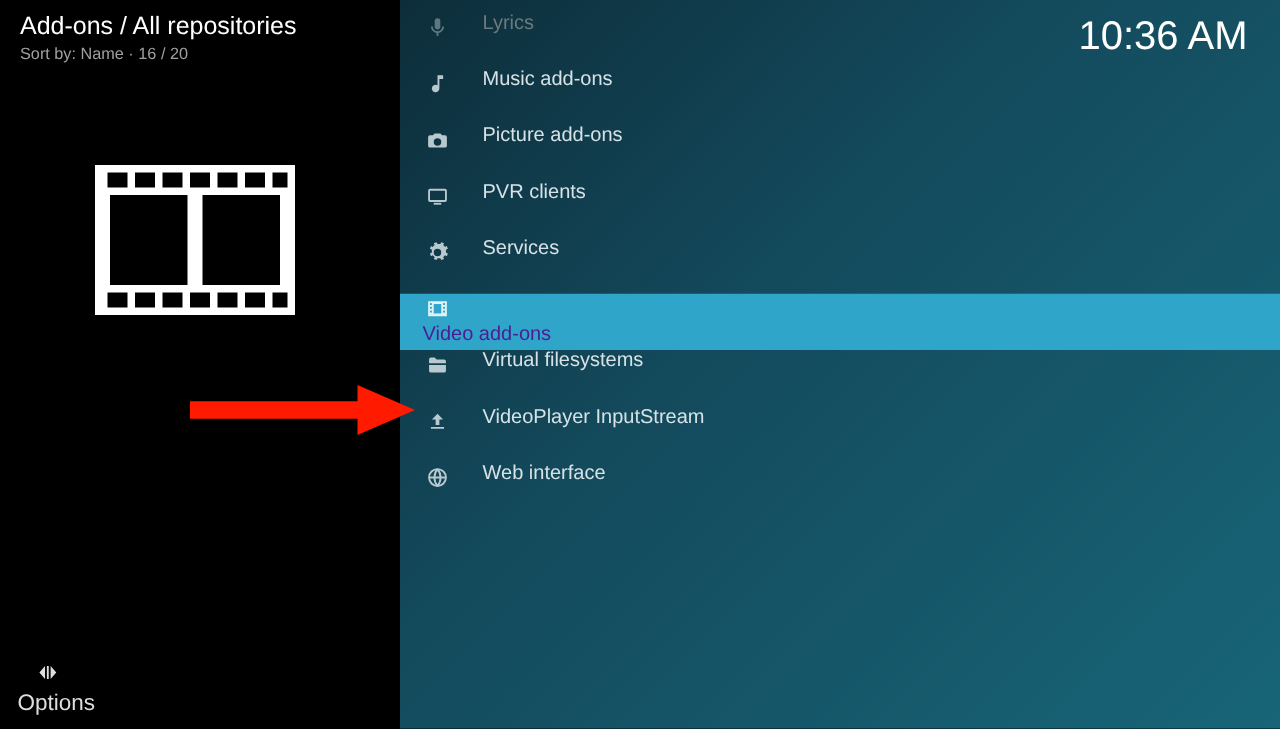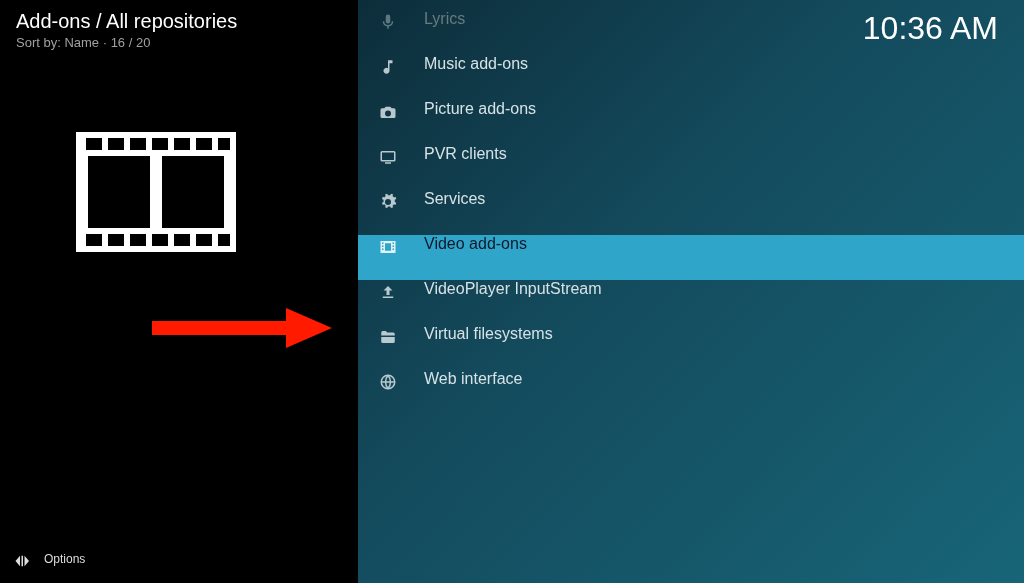--- a/index.html
+++ b/index.html
@@ -14,21 +14,21 @@
       font-family: Arial, sans-serif;
       overflow: hidden;
       position: relative;
     }
     .container {
       display: flex;
       width: 100%;
       height: 100%;
     }
     .sidebar {
-      width: 358px;
+      width: 320px;
       background: #000;
       padding: 10px 0 0 16px;
       display: flex;
       flex-direction: column;
       position: relative;
     }
     .breadcrumb {
       color: #fff;
       font-size: 20px;
       font-weight: 300;
@@ -67,42 +67,44 @@
       padding-left: 18px;
       color: #d6e2e6;
       font-size: 16px;
       cursor: pointer;
     }
     .list-item.dim {
       color: #6a7a7f;
     }
     .list-item.selected {
       background: #2fa6c9;
-      color: #0f172a;
+      color: #4c1d95;
+      flex-direction: column;
     }
     .item-icon {
       width: 24px;
       height: 24px;
       margin-right: 24px;
       display: flex;
       align-items: center;
       justify-content: center;
       opacity: 0.85;
     }
     .list-item.dim .item-icon {
       opacity: 0.4;
     }
     .footer {
       position: absolute;
       bottom: 10px;
       left: 14px;
       display: flex;
-      align-items: flex-start;
+      align-items: center;
       color: #ddd;
-      font-size: 12px;
+      font-size: 18px;
+      flex-direction: column;
     }
     .footer-icon {
       margin-right: 12px;
     }
     .arrow-annotation {
       position: absolute;
       left: 152px;
       top: 304px;
       z-index: 10;
     }
@@ -192,32 +194,32 @@
               <rect x="18" y="10" width="2" height="2" fill="#2fa6c9"></rect>
               <rect x="18" y="14" width="2" height="2" fill="#2fa6c9"></rect>
               <rect x="8" y="7" width="8" height="10" fill="#2fa6c9"></rect>
             </svg>
           </span>
           <span>Video add-ons</span>
         </li>
         <li class="list-item">
           <span class="item-icon">
             <svg width="18" height="18" viewBox="0 0 24 24" fill="#d6e2e6">
+              <path d="M3 6a2 2 0 012-2h4l2 2h8a2 2 0 012 2v2H3V6zm0 6h18v6a2 2 0 01-2 2H5a2 2 0 01-2-2v-6z"></path>
+            </svg>
+          </span>
+          <span>Virtual filesystems</span>
+        </li>
+        <li class="list-item">
+          <span class="item-icon">
+            <svg width="18" height="18" viewBox="0 0 24 24" fill="#d6e2e6">
               <path d="M5 20h14v-2H5v2zM12 4l-6 6h4v6h4v-6h4l-6-6z"></path>
             </svg>
           </span>
           <span>VideoPlayer InputStream</span>
-        </li>
-        <li class="list-item">
-          <span class="item-icon">
-            <svg width="18" height="18" viewBox="0 0 24 24" fill="#d6e2e6">
-              <path d="M3 6a2 2 0 012-2h4l2 2h8a2 2 0 012 2v2H3V6zm0 6h18v6a2 2 0 01-2 2H5a2 2 0 01-2-2v-6z"></path>
-            </svg>
-          </span>
-          <span>Virtual filesystems</span>
         </li>
         <li class="list-item">
           <span class="item-icon">
             <svg width="18" height="18" viewBox="0 0 24 24" fill="none" stroke="#d6e2e6" stroke-width="2">
               <circle cx="12" cy="12" r="9"></circle>
               <path d="M3 12h18M12 3a14 14 0 010 18M12 3a14 14 0 000 18"></path>
             </svg>
           </span>
           <span>Web interface</span>
         </li>

